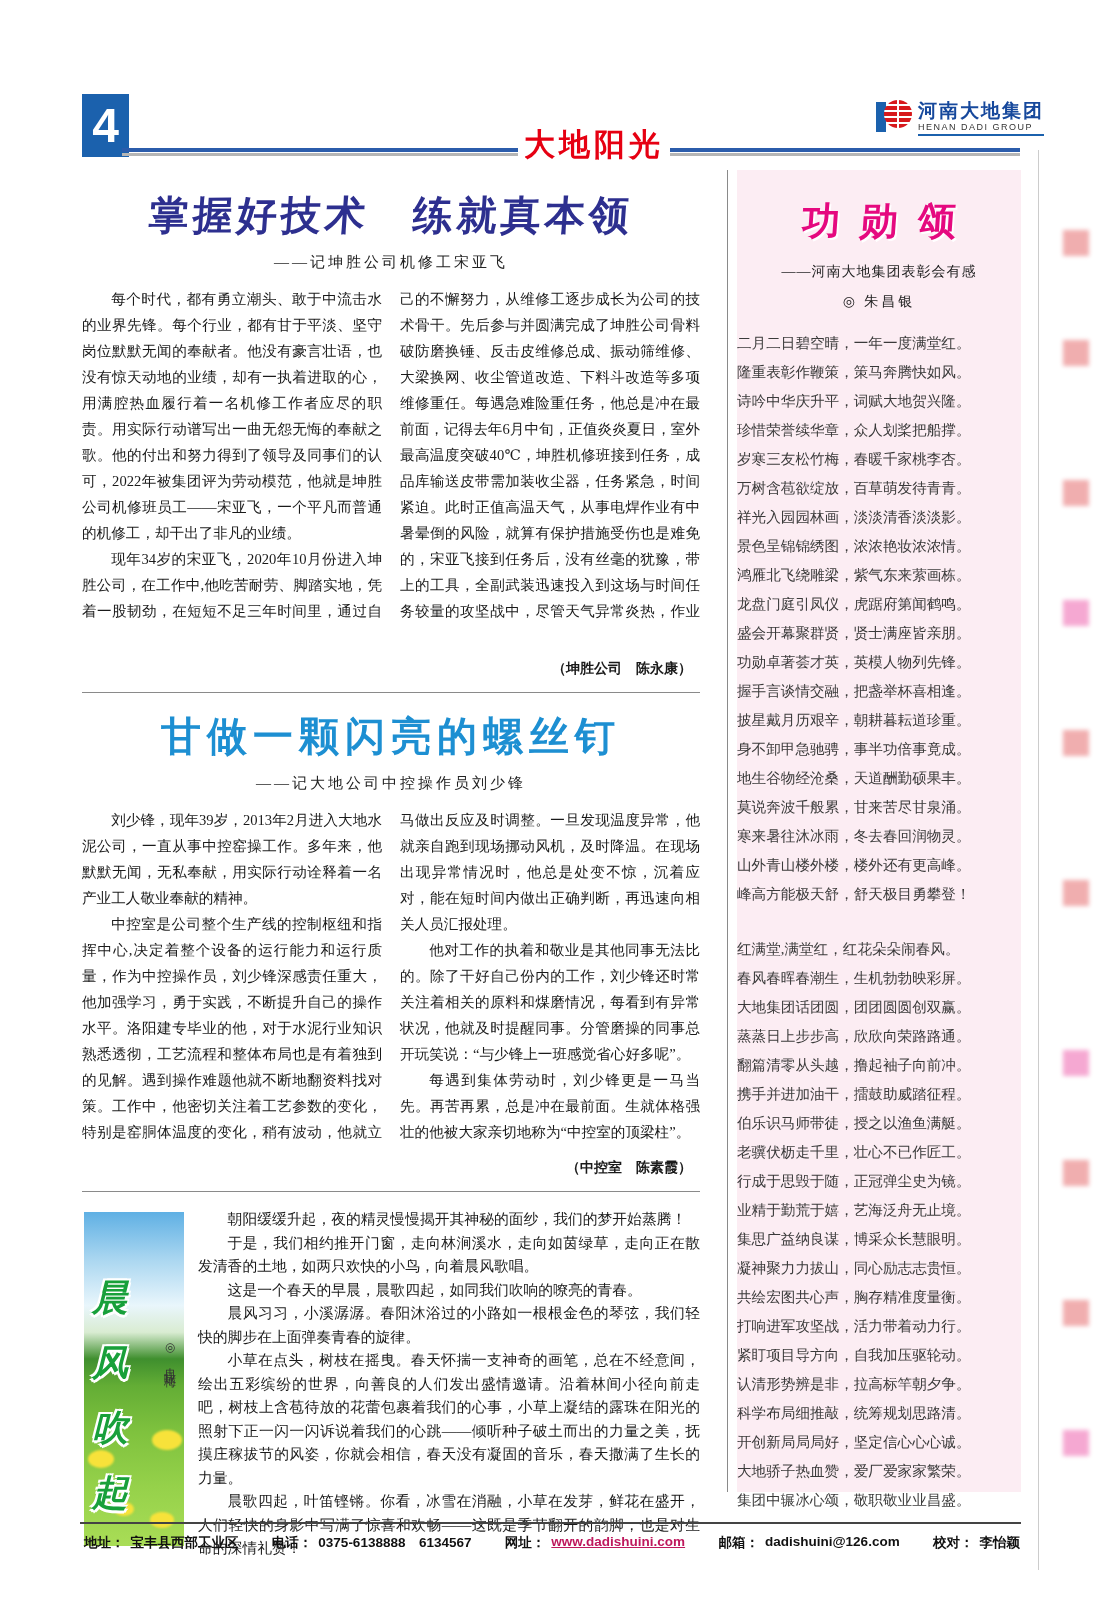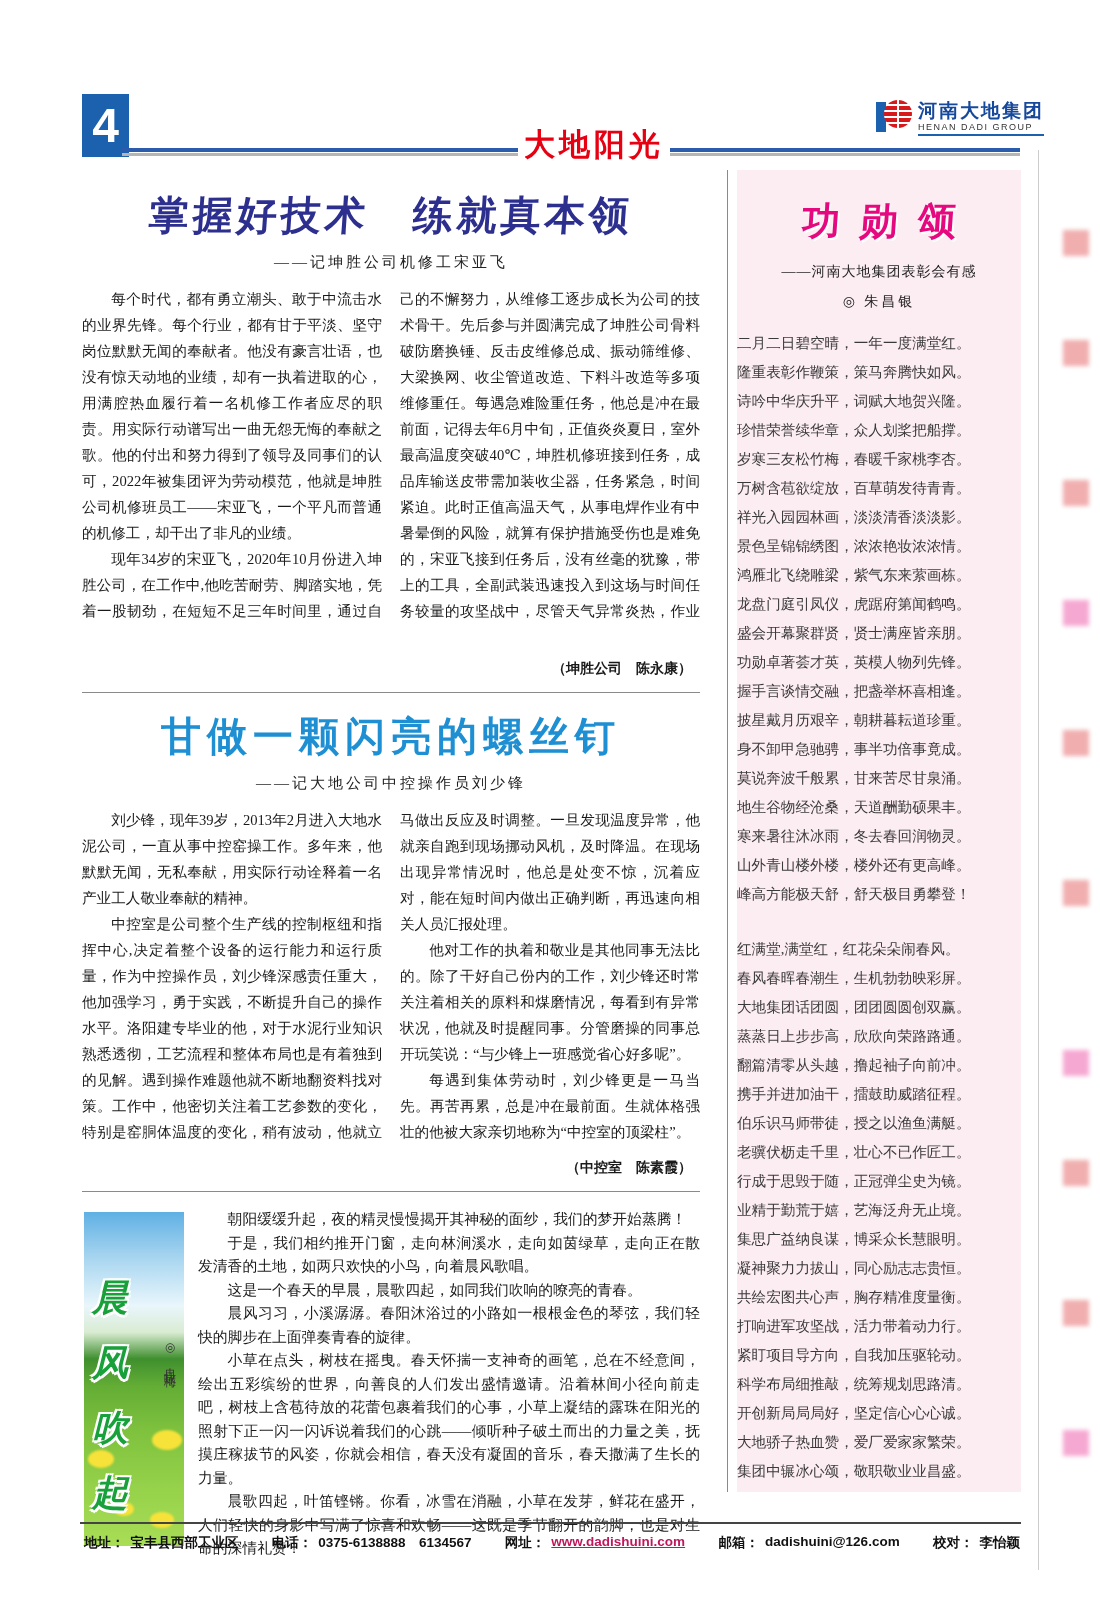--- a/index.html
+++ b/index.html
@@ -179,42 +179,43 @@
         <div class="poem-line">万树含苞欲绽放，百草萌发待青青。</div>
         <div class="poem-line">祥光入园园林画，淡淡清香淡淡影。</div>
         <div class="poem-line">景色呈锦锦绣图，浓浓艳妆浓浓情。</div>
         <div class="poem-line">鸿雁北飞绕雕梁，紫气东来萦画栋。</div>
         <div class="poem-line">龙盘门庭引凤仪，虎踞府第闻鹤鸣。</div>
         <div class="poem-line">盛会开幕聚群贤，贤士满座皆亲朋。</div>
         <div class="poem-line">功勋卓著荟才英，英模人物列先锋。</div>
         <div class="poem-line">握手言谈情交融，把盏举杯喜相逢。</div>
         <div class="poem-line">披星戴月历艰辛，朝耕暮耘道珍重。</div>
         <div class="poem-line">身不卸甲急驰骋，事半功倍事竟成。</div>
+        <div class="poem-line">地生谷物经沧桑，天道酬勤硕果丰。</div>
         <div class="poem-line">莫说奔波千般累，甘来苦尽甘泉涌。</div>
-        <div class="poem-line">地生谷物经沧桑，天道酬勤硕果丰。</div>
         <div class="poem-line">寒来暑往沐冰雨，冬去春回润物灵。</div>
         <div class="poem-line">山外青山楼外楼，楼外还有更高峰。</div>
         <div class="poem-line">峰高方能极天舒，舒天极目勇攀登！</div>
       </div>
     <div class="stanza stanza-2">
         <div class="poem-line">红满堂,满堂红，红花朵朵闹春风。</div>
         <div class="poem-line">春风春晖春潮生，生机勃勃映彩屏。</div>
         <div class="poem-line">大地集团话团圆，团团圆圆创双赢。</div>
         <div class="poem-line">蒸蒸日上步步高，欣欣向荣路路通。</div>
         <div class="poem-line">翻篇清零从头越，撸起袖子向前冲。</div>
         <div class="poem-line">携手并进加油干，擂鼓助威踏征程。</div>
         <div class="poem-line">伯乐识马师带徒，授之以渔鱼满艇。</div>
         <div class="poem-line">老骥伏枥走千里，壮心不已作匠工。</div>
         <div class="poem-line">行成于思毁于随，正冠弹尘史为镜。</div>
         <div class="poem-line">业精于勤荒于嬉，艺海泛舟无止境。</div>
         <div class="poem-line">集思广益纳良谋，博采众长慧眼明。</div>
         <div class="poem-line">凝神聚力力拔山，同心励志志贵恒。</div>
         <div class="poem-line">共绘宏图共心声，胸存精准度量衡。</div>
         <div class="poem-line">打响进军攻坚战，活力带着动力行。</div>
         <div class="poem-line">紧盯项目导方向，自我加压驱轮动。</div>
+        <div class="poem-line">认清形势辨是非，拉高标竿朝夕争。</div>
         <div class="poem-line">科学布局细推敲，统筹规划思路清。</div>
         <div class="poem-line">开创新局局局好，坚定信心心心诚。</div>
         <div class="poem-line">大地骄子热血赞，爱厂爱家家繁荣。</div>
         <div class="poem-line">集团中辗冰心颂，敬职敬业业昌盛。</div>
       </div>
   </div>
 
   <div class="footer-rule"></div>
   <div class="footer">
     <span>地址：</span>

